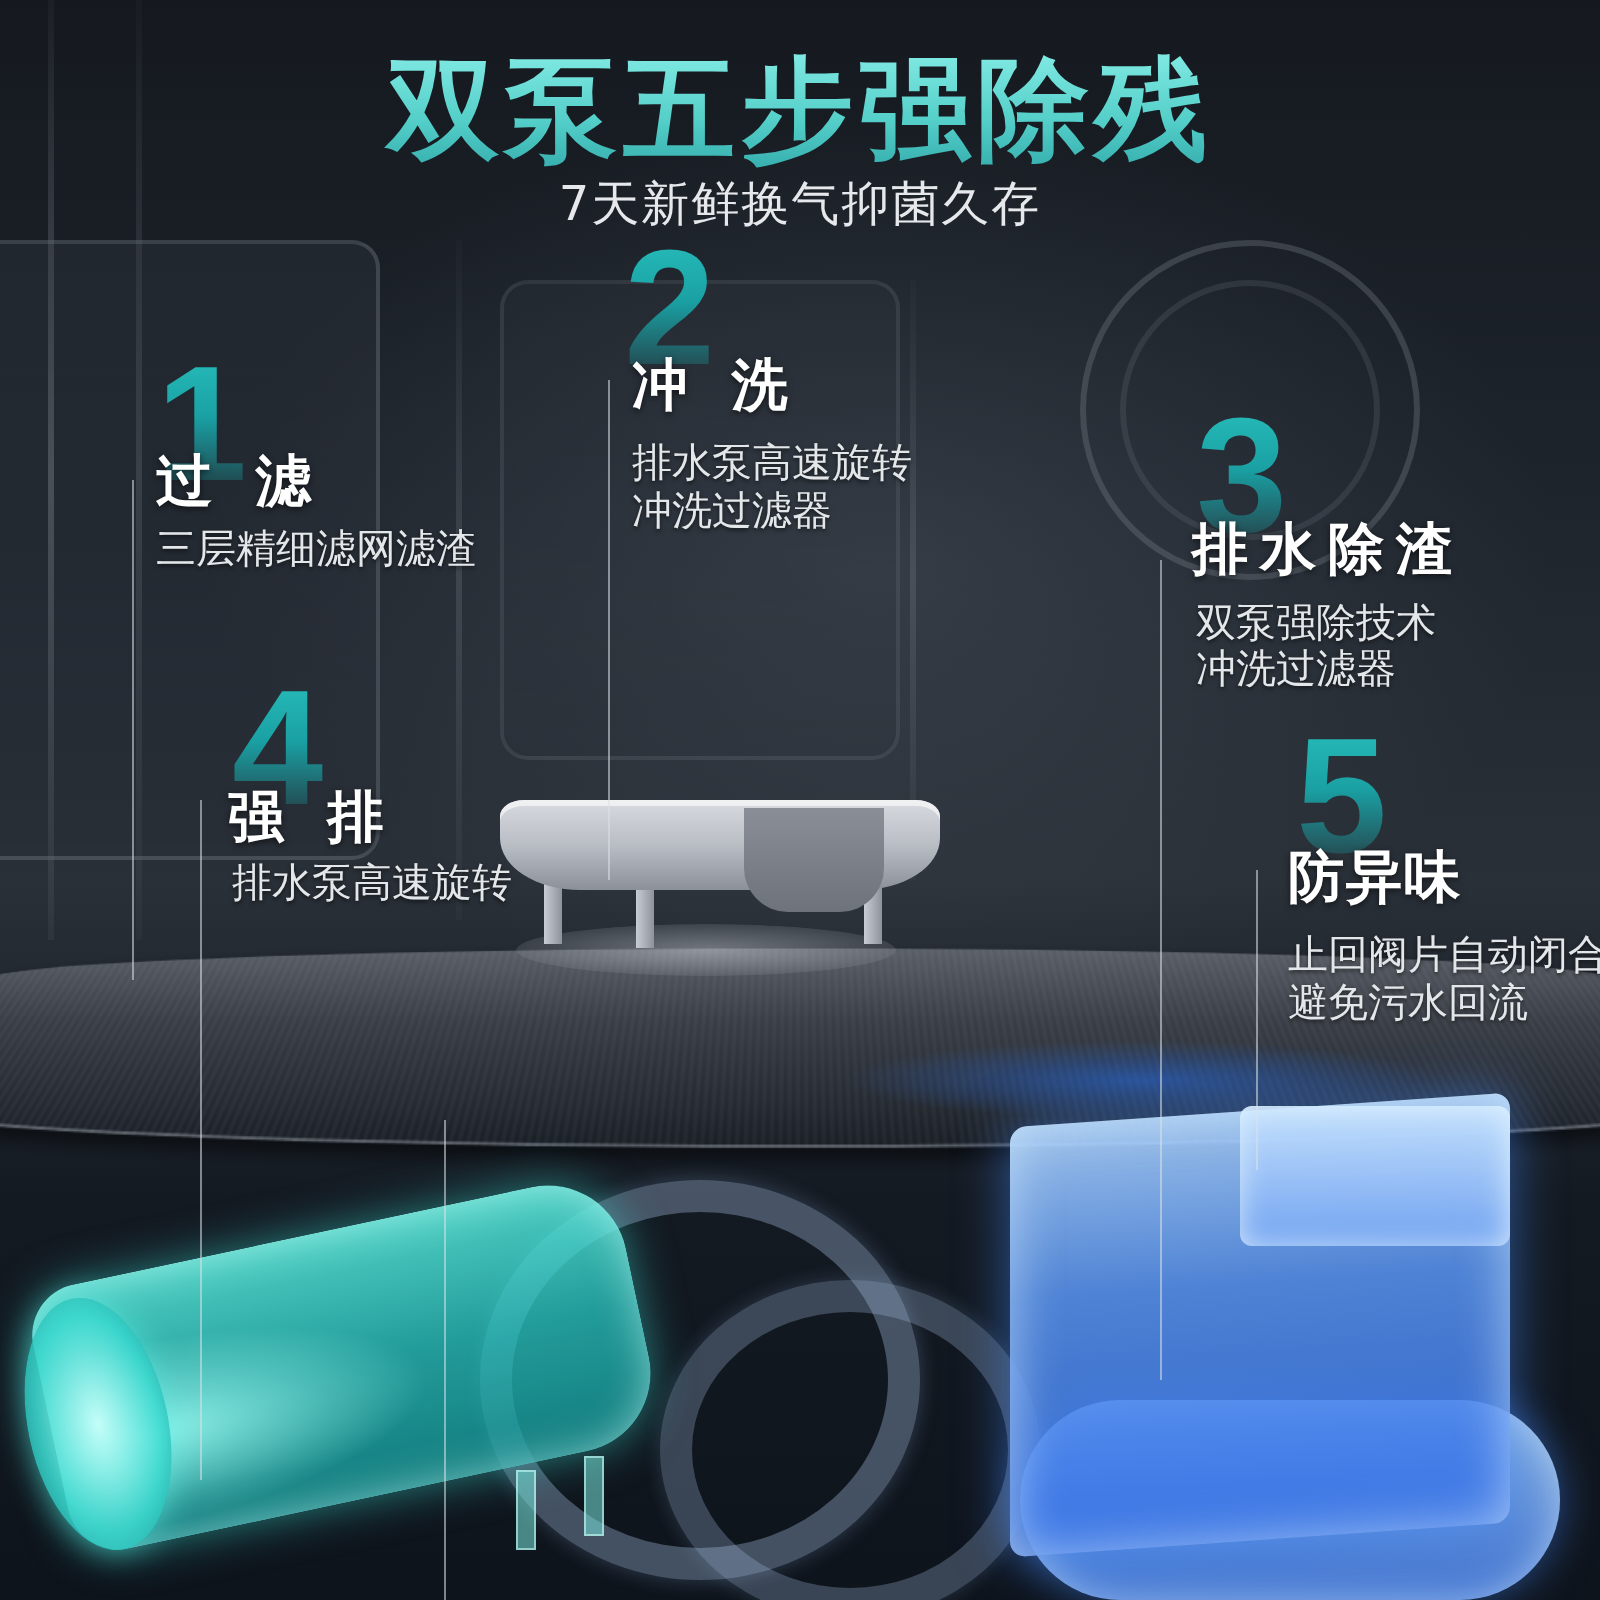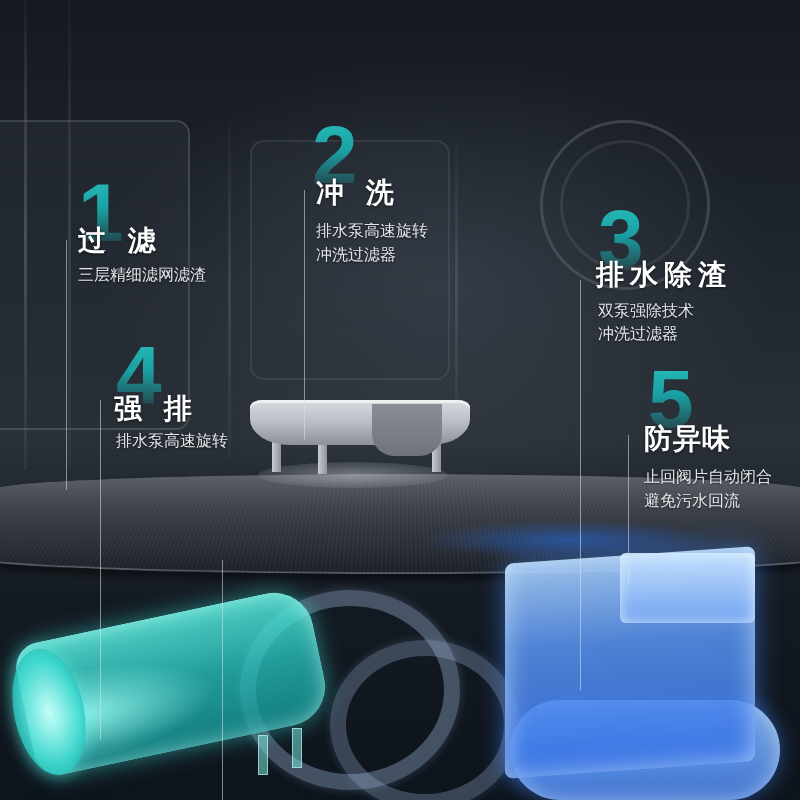--- a/index.html
+++ b/index.html
@@ -123,21 +123,21 @@
     -webkit-background-clip: text; background-clip: text; -webkit-text-fill-color: transparent;
   }
   .step-title {
     position: absolute; white-space: nowrap;
     font-size: 28px; font-weight: bold; color: #ffffff; letter-spacing: 6px;
     text-shadow: 0 1px 3px rgba(0,0,0,0.6);
   }
   .step-title.tight { letter-spacing: 1px; }
   .step-desc {
     position: absolute; white-space: nowrap;
-    font-size: 16px; color: #e4e7ea; line-height: 22px;
+    font-size: 20px; color: #e4e7ea; line-height: 22px;
     text-shadow: 0 1px 2px rgba(0,0,0,0.6);
   }
 </style>
 </head>
 <body>
 
 <div class="stage">
 
   <div class="wall-line" style="left:24px;top:0;height:470px;"></div>
   <div class="wall-line" style="left:68px;top:0;height:470px;opacity:.6"></div>
@@ -170,20 +170,22 @@
   <div class="pump-blue"></div>
   <div class="pump-blue-top"></div>
 
   <div class="leader" style="left:66px;top:240px;height:250px;"></div>
   <div class="leader" style="left:304px;top:190px;height:250px;"></div>
   <div class="leader" style="left:580px;top:280px;height:410px;"></div>
   <div class="leader" style="left:100px;top:400px;height:340px;"></div>
   <div class="leader" style="left:628px;top:435px;height:150px;"></div>
   <div class="leader" style="left:222px;top:560px;height:240px;"></div>
 
+  <div class="headline">双泵五步强除残</div>
+  <div class="subhead">7天新鲜换气抑菌久存</div>
 
   <div class="step">
     <div class="step-num" style="left:78px;top:172px;">1</div>
     <div class="step-title" style="left:78px;top:222px;">过 滤</div>
     <div class="step-desc" style="left:78px;top:264px;font-family:Liberation Serif, serif;">三层精细滤网滤渣</div>
   </div>
 
   <div class="step">
     <div class="step-num" style="left:312px;top:114px;">2</div>
     <div class="step-title" style="left:316px;top:174px;">冲 洗</div>

